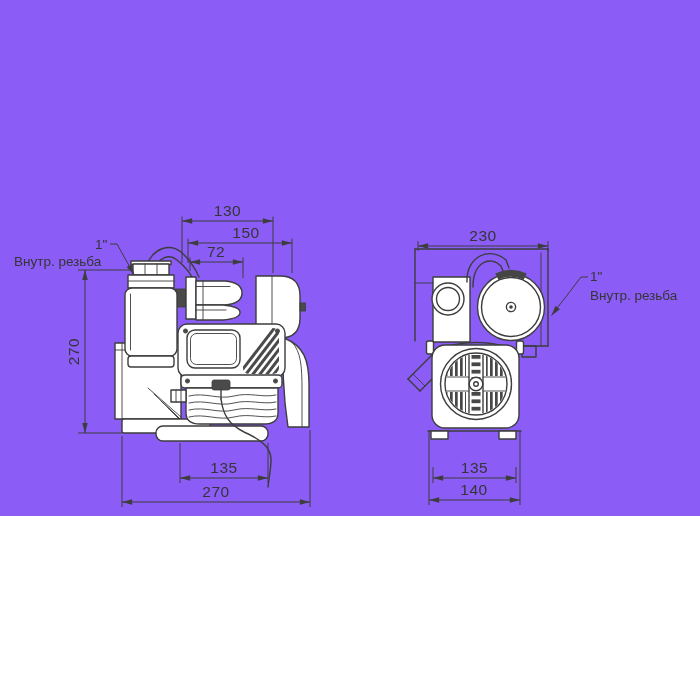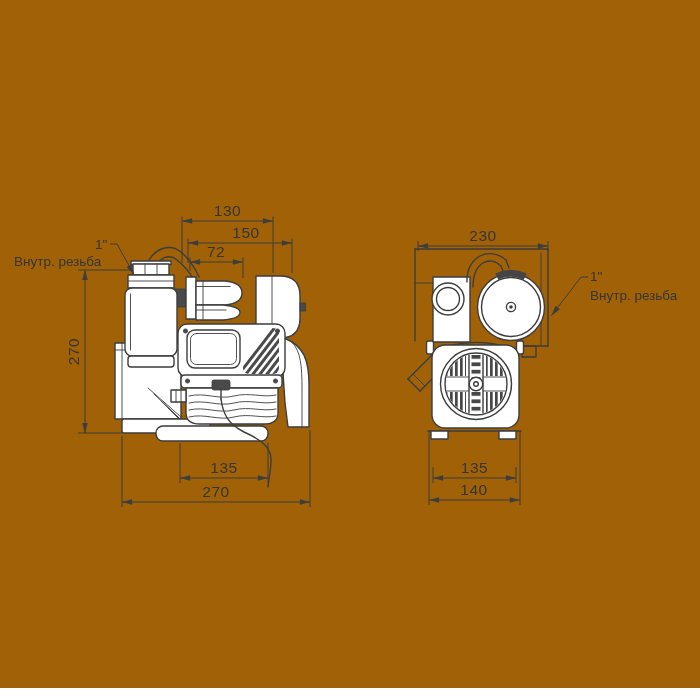--- a/index.html
+++ b/index.html
@@ -1,16 +1,16 @@
 <!DOCTYPE html>
 <html><head>
 <meta charset="utf-8">
 <style>
   html,body{margin:0;padding:0;background:#ffffff;}
-  .canvas{position:relative;width:700px;height:688px;background:#a16207;overflow:hidden;
+  .canvas{position:relative;width:700px;height:516px;background:#8b5cf6;overflow:hidden;
           font-family:"Liberation Sans",sans-serif;}
   svg{position:absolute;left:0;top:0;}
   .o    {fill:none;stroke:#3d3d3d;stroke-width:1.4;stroke-linejoin:round;stroke-linecap:round;}
   .w    {fill:#ffffff;stroke:#3d3d3d;stroke-width:1.4;stroke-linejoin:round;}
   .thin {fill:none;stroke:#3d3d3d;stroke-width:0.9;stroke-linecap:round;}
   .d    {fill:#4a4a4a;stroke:#3d3d3d;stroke-width:0.8;}
   .dim  {fill:none;stroke:#3d3d3d;stroke-width:1;}
   .hatch{fill:none;stroke:#4a4a4a;stroke-width:3;}
   text{fill:#353535;}
   .num{font-size:15.5px;letter-spacing:0.5px;text-anchor:middle;}

